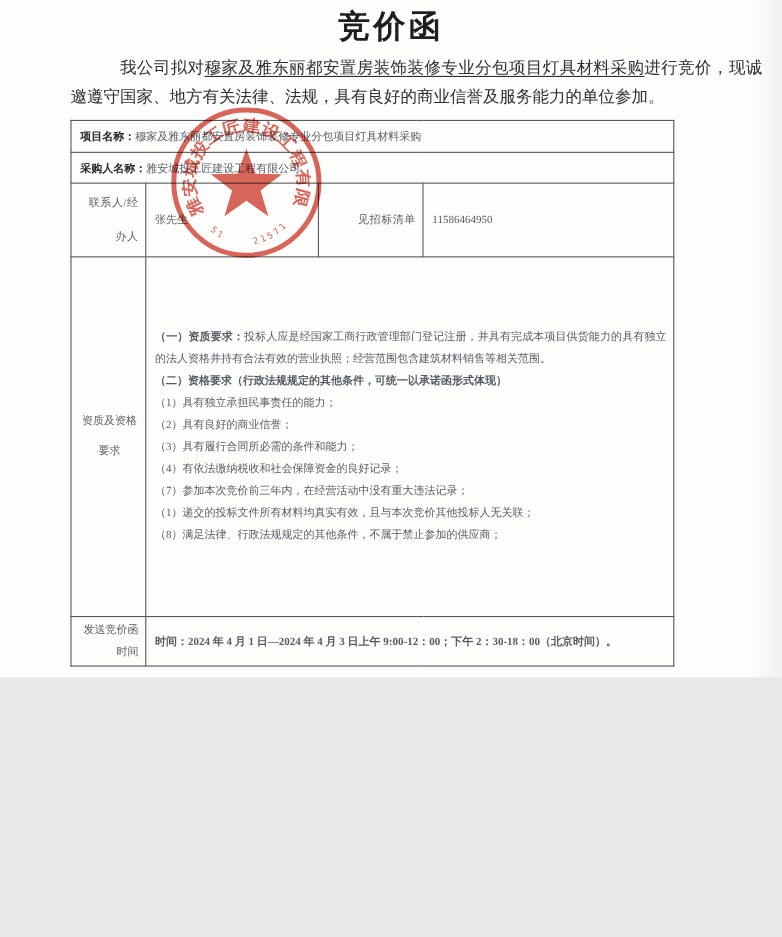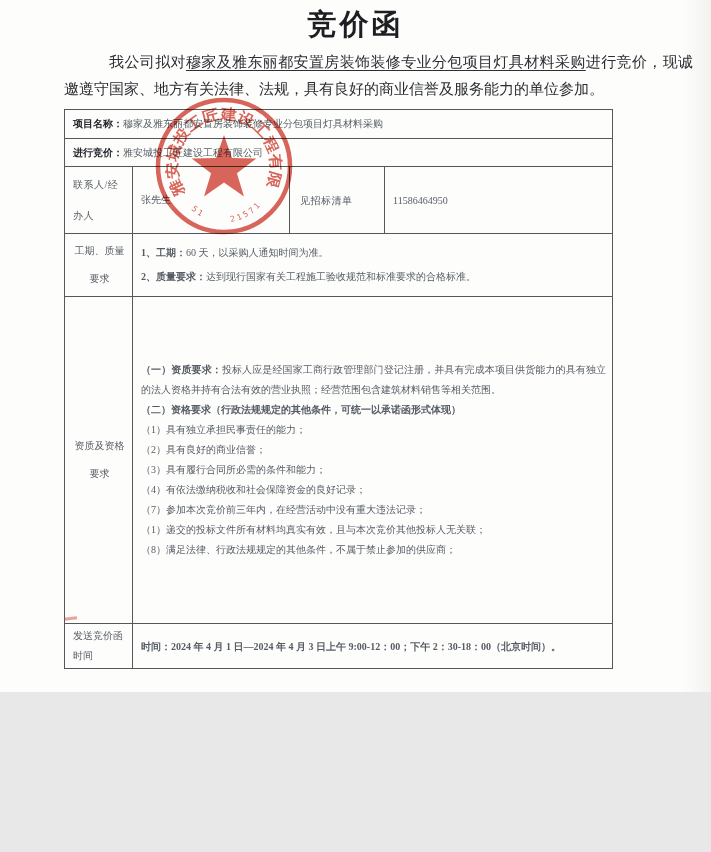--- a/index.html
+++ b/index.html
@@ -5,21 +5,21 @@
   :root{
     --stamp:#cf3a2c;
     --border:#54575c;
     --ink:#25282d;
     --muted:#565c64;
   }
   html,body{margin:0;padding:0;}
   body{background:#e8e8e8;}
   .page{
     position:relative;
-    width:711px;height:692px;
+    width:711px;height:616px;
     margin:0 auto;
     background:linear-gradient(to right,#fdfdfc 0 96%, #f3f2ef 100%);
     overflow:hidden;
     font-family:"Liberation Serif","DejaVu Serif",serif;
     color:var(--ink);
   }
   .doc-title{
     margin:5px 0 0 0;
     text-align:center;
     font-size:29px;
@@ -50,21 +50,21 @@
     font-weight:normal;
     vertical-align:middle;
     padding:2px 6px 2px 8px;
     box-sizing:border-box;
     color:var(--muted);
     margin-left:16px;
   }
   .lbl-cell{
     font-weight:bold;
     color:#23262b;
-    text-align:left;
+    text-align:right;
     padding:2px 2px 2px 5px;
     line-height:28px;
   }
   .lbl-center{ text-align:center; padding-left:2px; padding-right:2px;}
   .inline-lbl{ font-weight:bold; color:#23262b; }
   .val-top{ vertical-align:top; padding-top:8px; }
   .muted{ color:var(--muted); }
   .dark{ color:#33363b; }
   .r-contact .lbl-cell{ letter-spacing:0.5px; line-height:31px; }
   .r-quals-content{ vertical-align:top; padding-top:7px; line-height:20px; }
@@ -113,35 +113,28 @@
         <col style="width:228px">
     </colgroup>
     <tbody>
         <tr style="height:29px">
       <td colspan="4">
         <span class="inline-lbl">项目名称：</span><span class="muted">穆家及雅东丽都安置房装饰装修专业分包项目灯具材料采购</span>
       </td>
     </tr>
     <tr style="height:28px">
       <td colspan="4">
-        <span class="inline-lbl">进行竞价：</span><span class="muted">雅安城投工匠建设工程有限公司</span>
+        <span class="inline-lbl">采购人名称：</span><span class="muted">雅安城投工匠建设工程有限公司</span>
       </td>
     </tr>
     <tr class="r-contact" style="height:62px">
       <th class="lbl-cell">联系人/经办人</th>
       <td class="val-top">张先生</td>
       <th class="lbl-cell val-top" style="padding-left:10px">见招标清单</th>
       <td class="val-top dark">11586464950</td>
-    </tr>
-    <tr style="height:63px">
-      <th class="lbl-cell lbl-center">工期、质量要求</th>
-      <td colspan="3" class="r-schedule-content">
-        <p><span class="seg-b">1、工期：</span><span>60 天，以采购人通知时间为准。</span></p>
-        <p><span class="seg-b">2、质量要求：</span><span>达到现行国家有关工程施工验收规范和标准要求的合格标准。</span></p>
-      </td>
     </tr>
     <tr style="height:327px">
       <th class="lbl-cell lbl-center">资质及资格要求</th>
       <td colspan="3" class="r-quals-content">
         <p><span class="seg-b">（一）资质要求：</span><span>投标人应是经国家工商行政管理部门登记注册，并具有完成本项目供货能力的具有独立的法人资格并持有合法有效的营业执照；经营范围包含建筑材料销售等相关范围。</span></p>
         <p><span class="seg-b">（二）资格要求（行政法规规定的其他条件，可统一以承诺函形式体现）</span></p>
         <div>
               <p class="q-item">（1）具有独立承担民事责任的能力；</p>
               <p class="q-item">（2）具有良好的商业信誉；</p>
               <p class="q-item">（3）具有履行合同所必需的条件和能力；</p>

